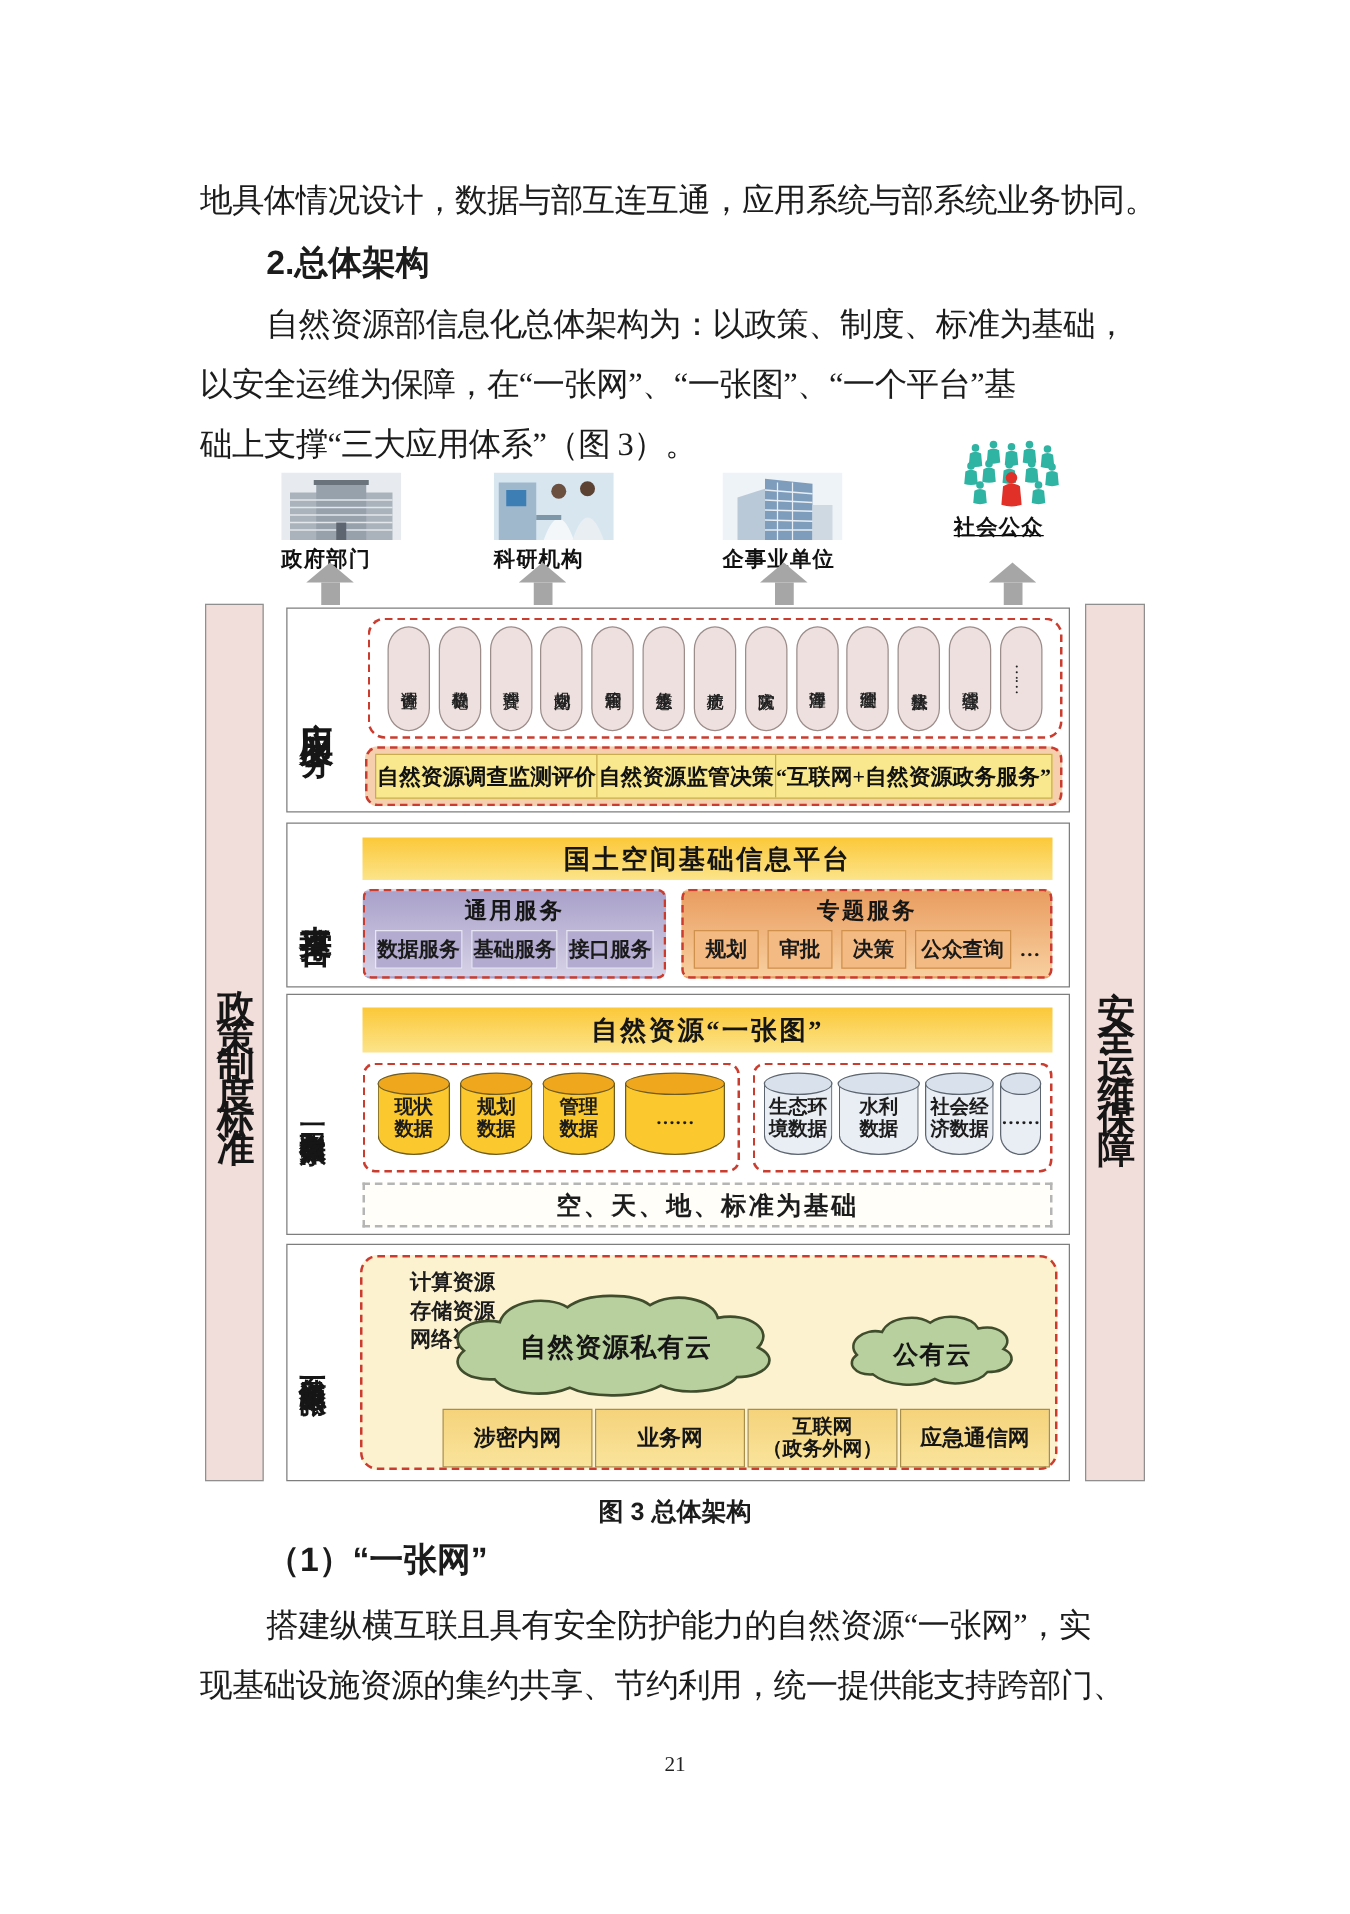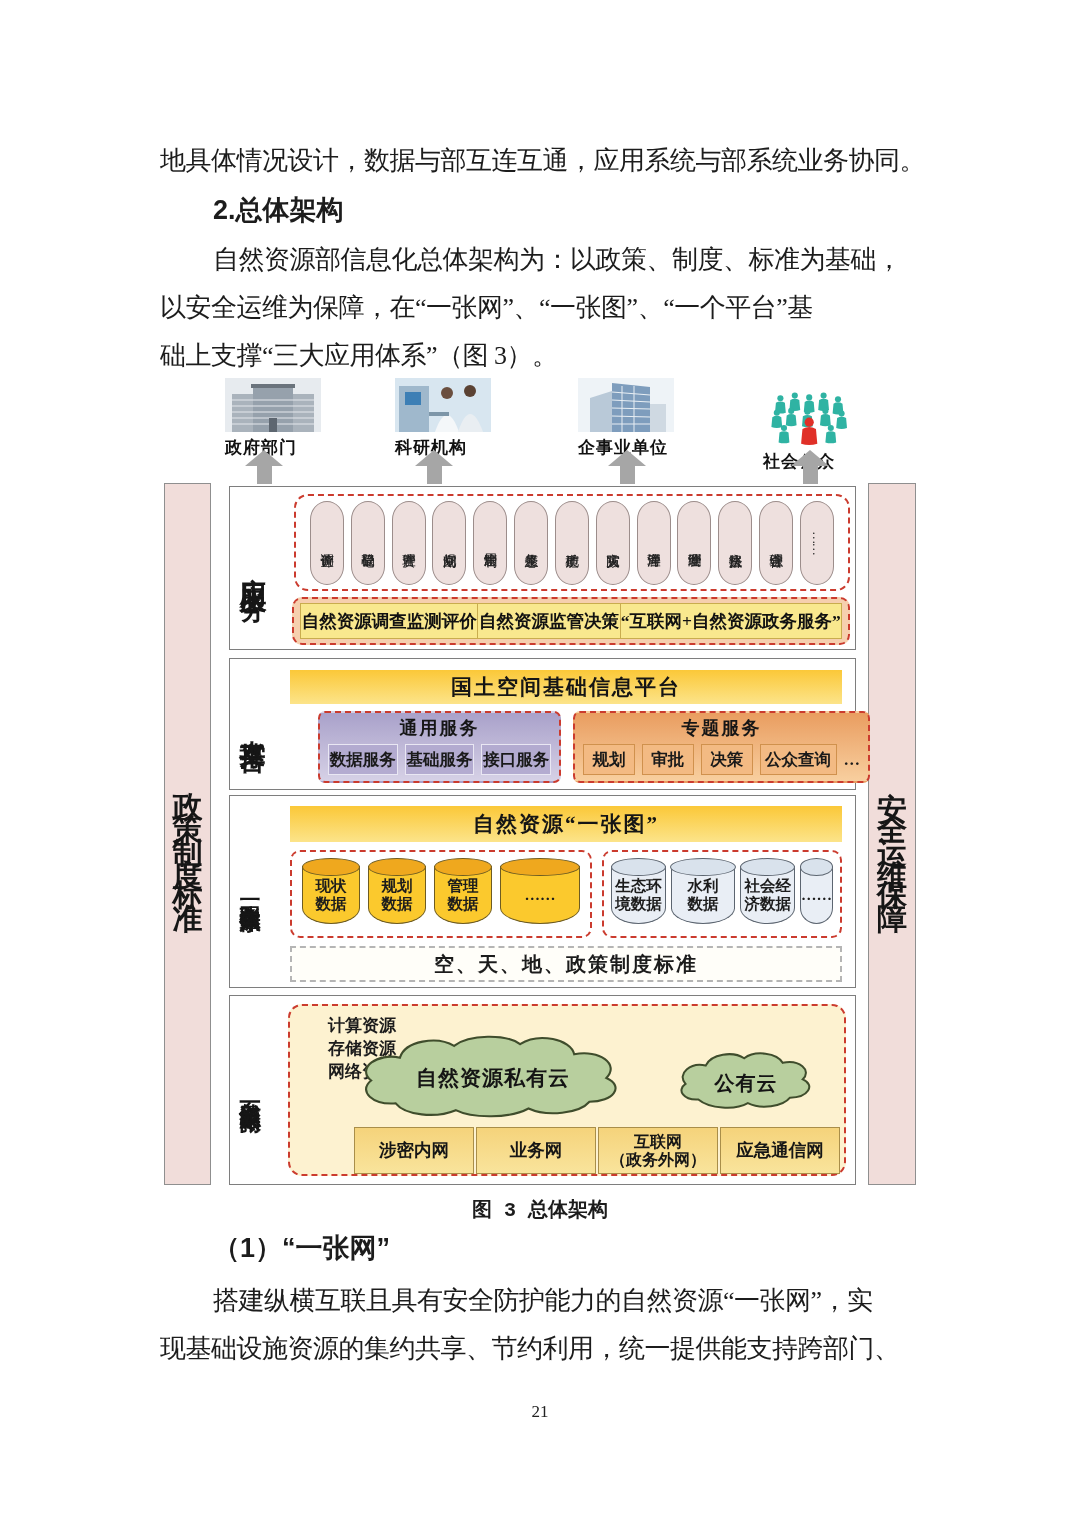--- a/index.html
+++ b/index.html
@@ -3,21 +3,21 @@
 <meta charset="utf-8">
 <style>
   * { margin:0; padding:0; box-sizing:border-box; }
   body { background:#888; font-family:"Liberation Serif","DejaVu Serif",serif; }
   .page { position:relative; width:1080px; height:1531px; background:#ffffff; margin:0 auto; overflow:hidden; }
 
   
   .tline { position:absolute; font-size:26px; color:#1c1c1c; white-space:nowrap; letter-spacing:-0.5px; }
   .tline.bold { font-weight:bold; font-family:"Liberation Sans","DejaVu Sans",sans-serif; font-size:27px; letter-spacing:0; }
   .caption { position:absolute; width:100%; text-align:center; font-weight:bold; font-size:20px;
-             font-family:Liberation Mono, monospace; color:#1c1c1c; }
+             font-family:Liberation Sans, sans-serif; color:#1c1c1c; }
   .pagenum { position:absolute; width:100%; text-align:center; font-size:17px; color:#222; }
 
   
   .user { position:absolute; width:96px; text-align:left; }
   .user svg { display:block; width:96px; height:54px; }
   .ulabel { margin-top:4px; font-size:17px; font-weight:600; color:#111; letter-spacing:1px; white-space:nowrap; }
   .arrow { position:absolute; top:450px; width:38px; height:34px; }
   .arrow .head { width:0; height:0; border-left:19px solid transparent; border-right:19px solid transparent; border-bottom:16px solid #a6a6a6; }
   .arrow .stem { width:15px; height:18px; background:#a6a6a6; margin:0 auto; }
 
@@ -47,21 +47,21 @@
   .svc { display:flex; align-items:center; justify-content:center; font-size:17.5px; font-weight:600;
          color:#111; white-space:nowrap; }
   .svc + .svc { border-left:1.5px solid #c9ac4e; }
 
   
   .ybar { position:absolute; left:60px; background:linear-gradient(180deg,#fbc838,#fce48a);
           display:flex; align-items:center; justify-content:center; font-weight:bold; font-size:21px;
           color:#151515; letter-spacing:2px; }
 
   
-  .pgroup { position:absolute; top:52px; height:72px; border:2px dashed #cb3b2e; border-radius:7px; padding:3px 8px;margin-left:28px; }
+  .pgroup { position:absolute; top:52px; height:72px; border:2px dashed #cb3b2e; border-radius:7px; padding:3px 8px; }
   .pgroup .ptitle { text-align:center; font-size:18px; font-weight:bold; color:#161616; letter-spacing:2px; }
   .pgroup .pitems { display:flex; gap:7px; margin-top:4px; height:31px; }
   .pitem { flex:1; display:flex; align-items:center; justify-content:center; font-size:16.5px; font-weight:600; color:#1a1a1a; }
   .general { left:60px; width:243px; background:linear-gradient(180deg,#a9a1ca,#d6d1e6); }
   .general .pitem { background:#b3abd0; border:1px solid #e9e7f3; }
   .special { left:315px; width:297px; background:linear-gradient(180deg,#e99d60,#f8cf9f); }
   .special .pitem { background:#f3ba83; border:1px solid #d0914d; }
   .special .more { flex:0 0 14px; background:none; border:none; font-weight:bold; }
   .special .wide { flex:1.5; }
 
@@ -152,21 +152,21 @@
         <line x1="34" y1="30" x2="72" y2="31"></line>
           <line x1="34" y1="38" x2="72" y2="39"></line>
         <line x1="34" y1="46" x2="72" y2="46"></line>
       </g>
       <line x1="44" y1="8" x2="44" y2="54" stroke="#e8eef3" stroke-width="1"></line>
       <line x1="56" y1="8" x2="56" y2="54" stroke="#e8eef3" stroke-width="1"></line>
     </svg>
     <div class="ulabel">企事业单位</div>
   </div>
 
-  <div class="user" style="left:763px; top:392px;">
+  <div class="user" style="left:763px; top:352px;text-decoration:underline;">
     <svg viewBox="0 0 96 60">
       <defs>
         <g id="psn">
           <circle cx="0" cy="-7" r="3.4"></circle>
           <path d="M-5,-2 Q0,-5 5,-2 L6,9 Q0,11 -6,9 Z"></path>
         </g>
       </defs>
       <g fill="#2fb3a3">
         <use href="#psn" x="14" y="14"></use>
           <use href="#psn" x="30" y="11"></use>
@@ -324,21 +324,21 @@
 数据</span>
         </div>
       <div class="cyl bcyl" style="width:56px;">
           <span>社会经
 济数据</span>
         </div>
       <div class="cyl bcyl" style="flex:1;">
           <span>……</span>
         </div>
     </div>
-    <div class="monitor">空、天、地、政策制度标准</div>
+    <div class="monitor">空、天、地、标准为基础</div>
   </div>
 
   <div class="row" style="top:995px; height:190px;">
     <div class="rlabel">
       <span class="vt" style="font-size:22px; letter-spacing:2px;">自然资源一张网</span>
     </div>
     <div class="netpanel">
       <div class="resline">
         <span>计算资源</span>
         <span>存储资源</span>

